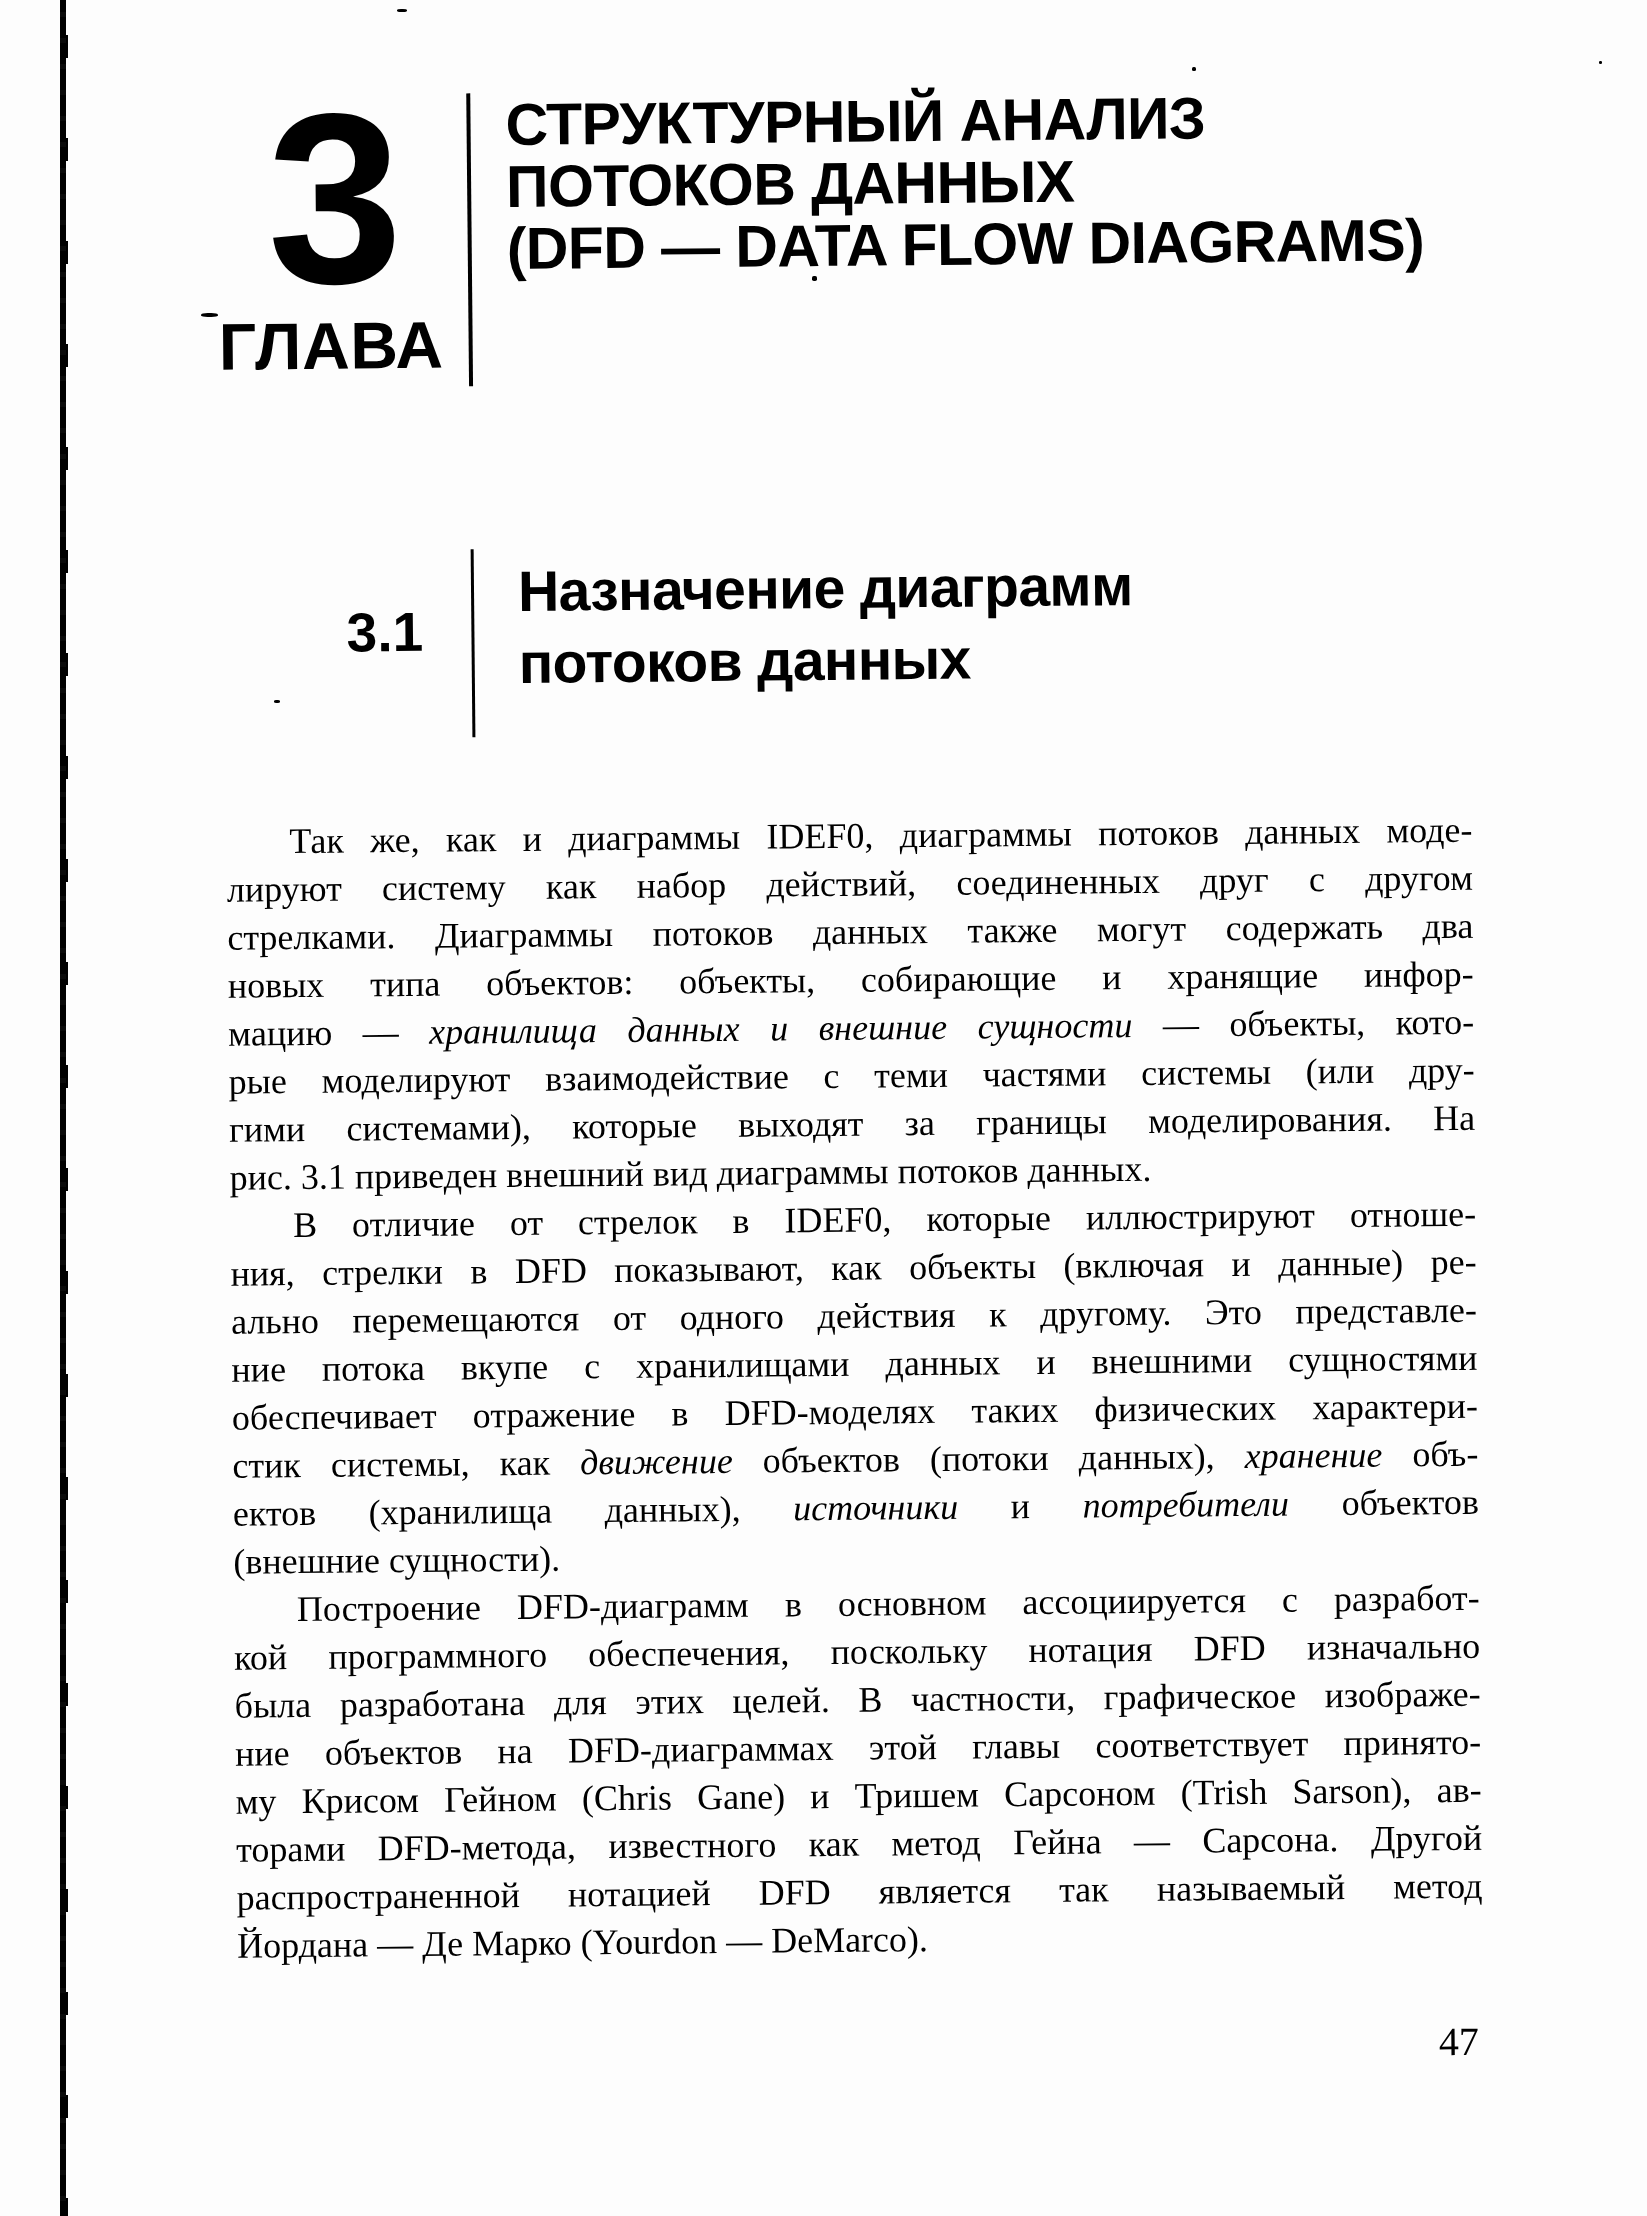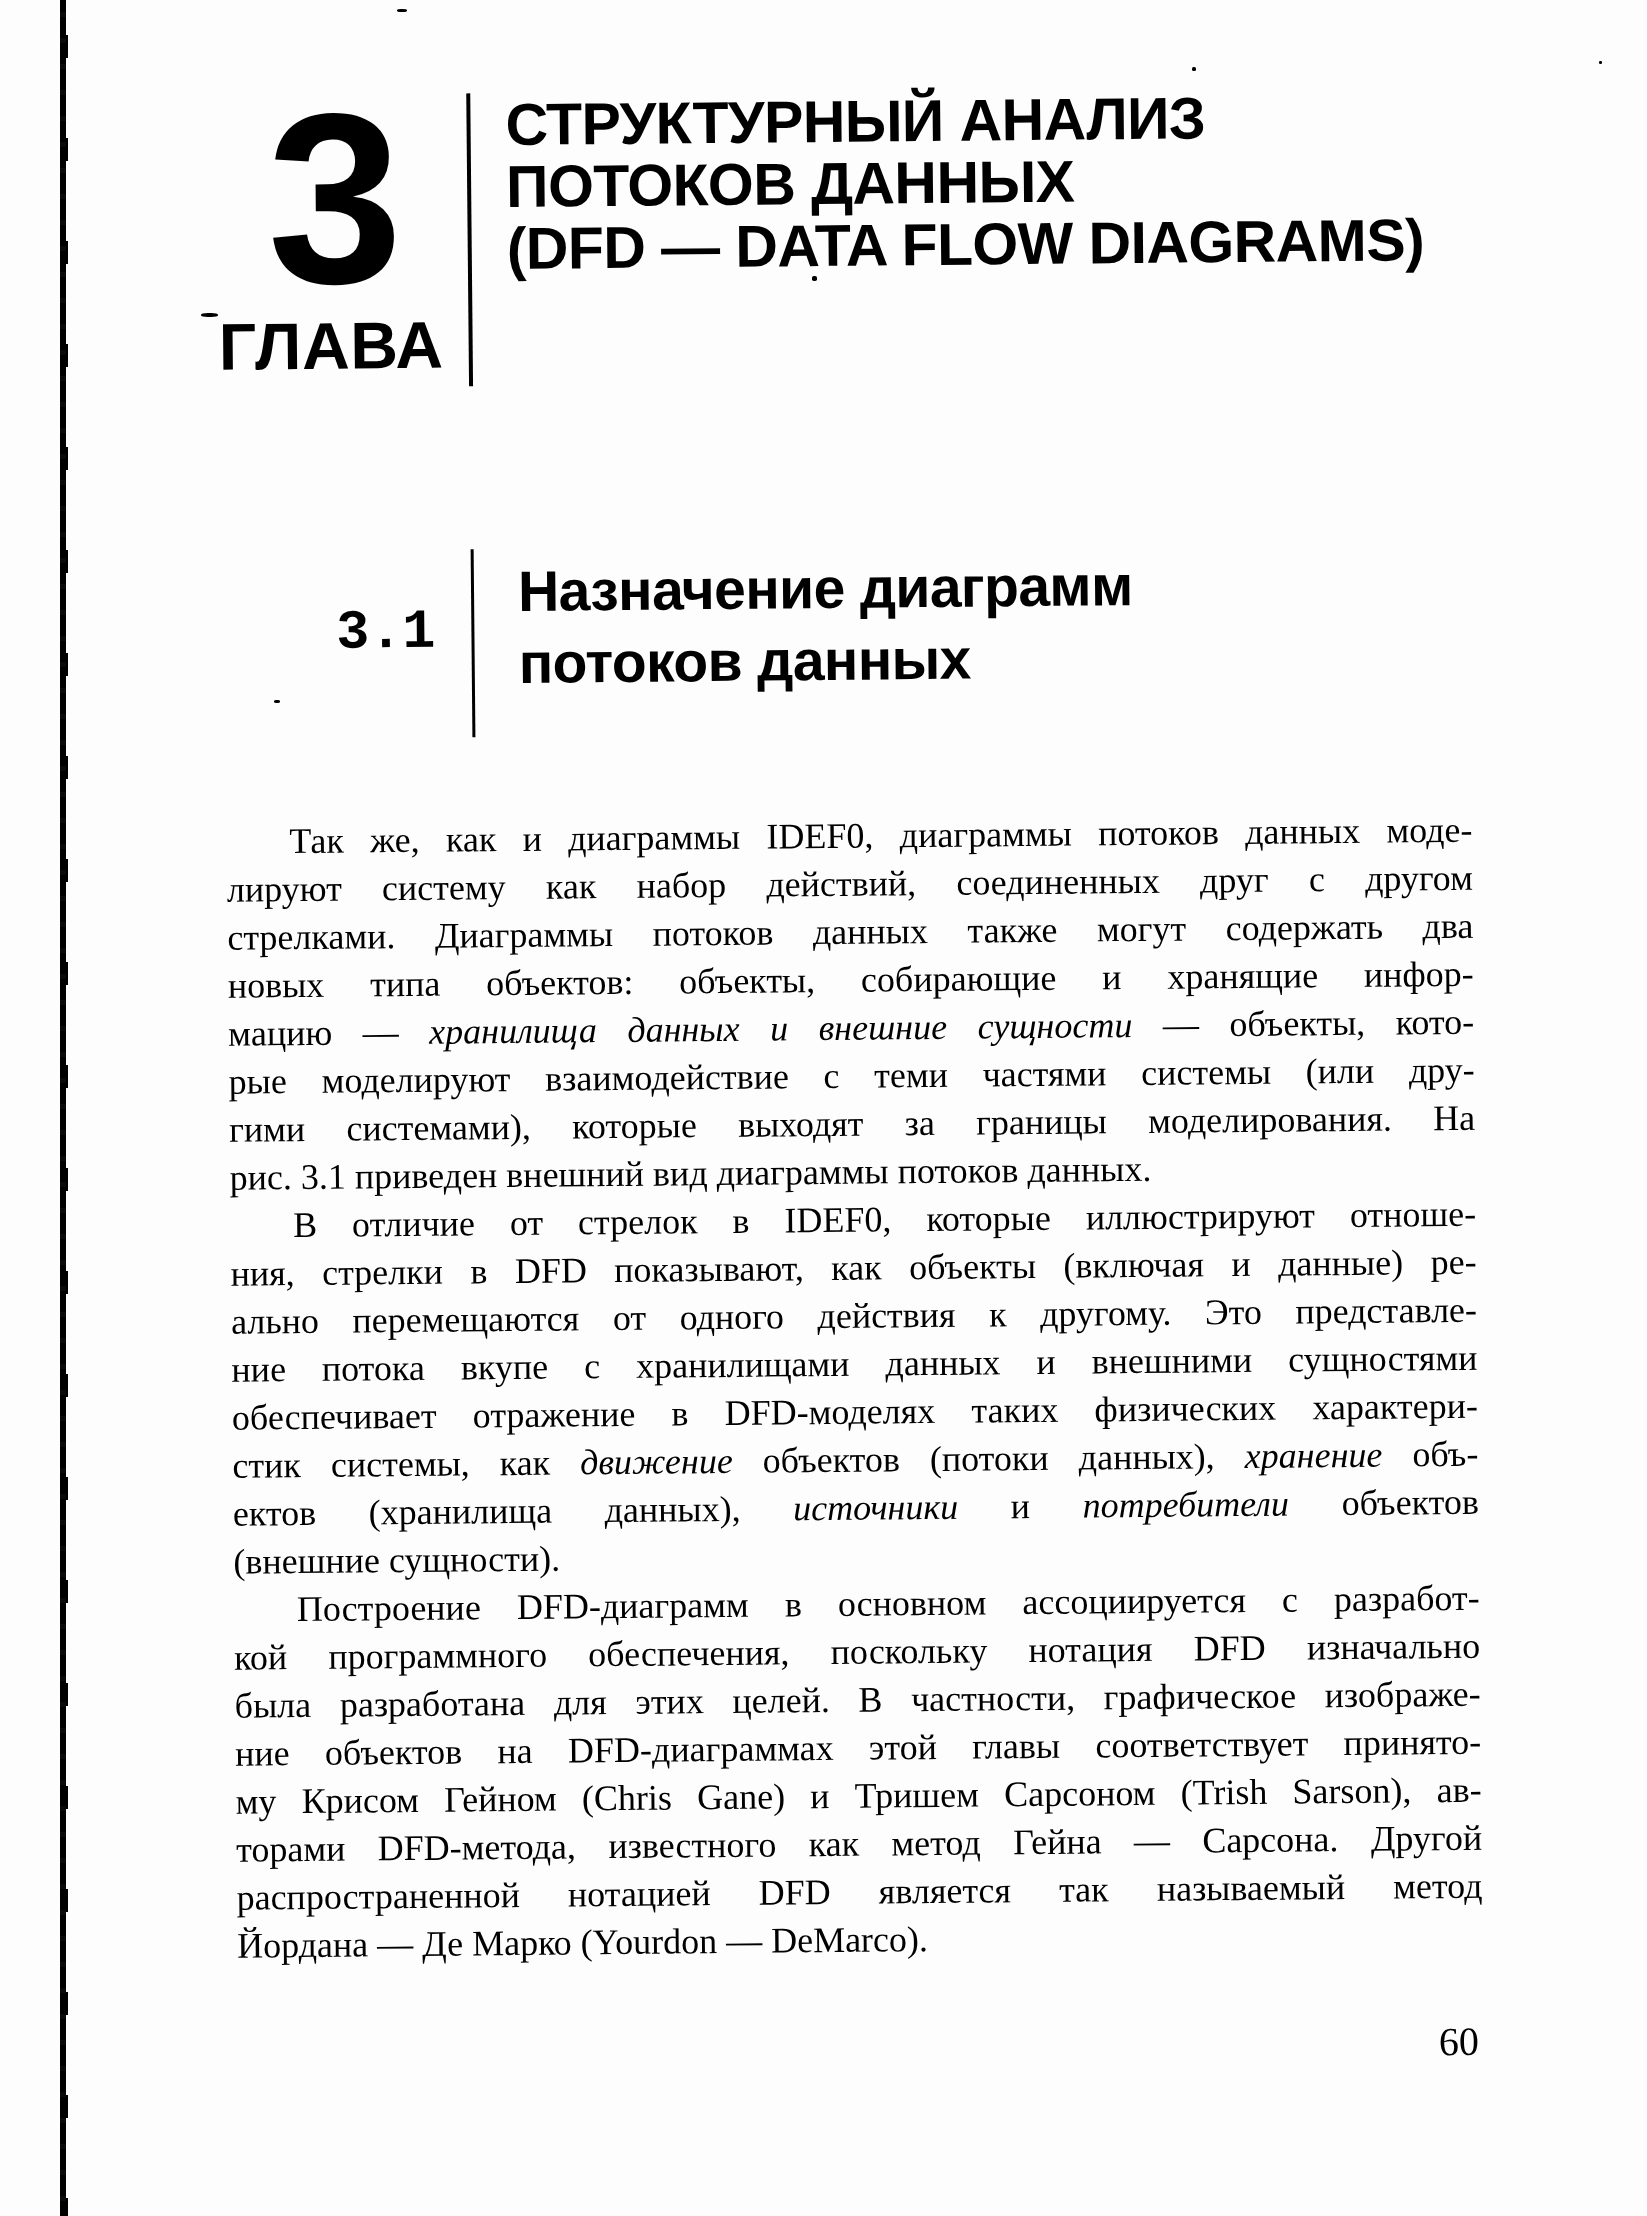--- a/index.html
+++ b/index.html
@@ -54,21 +54,21 @@
     position: absolute; left: 515px; top: 91px;
     font-family: "Liberation Sans", sans-serif;
     font-weight: bold; font-size: 59px; line-height: 62px; letter-spacing: -0.6px;
     white-space: nowrap;
   }
 
   
   .section-number {
     position: absolute; left: 341px; top: 601px; width: 97px;
     text-align: center;
-    font-family: Liberation Mono, monospace;
+    font-family: Liberation Sans, sans-serif;
     font-weight: bold; font-size: 55px; line-height: 1;
   }
   .section-divider {
     position: absolute; left: 476px; top: 546px; width: 3.2px; height: 188px;
     background: #000;
   }
   .section-title {
     position: absolute; left: 523px; top: 552px;
     font-family: "Liberation Sans", sans-serif;
     font-weight: bold; font-size: 57px; line-height: 72px; letter-spacing: -0.6px;
@@ -145,21 +145,21 @@
           <div class="line"><span class="rm">кой программного обеспечения, поскольку нотация DFD изначально</span></div>
           <div class="line"><span class="rm">была разработана для этих целей. В частности, графическое изображе-</span></div>
           <div class="line"><span class="rm">ние объектов на DFD-диаграммах этой главы соответствует принято-</span></div>
           <div class="line"><span class="rm">му Крисом Гейном (Chris Gane) и Тришем Сарсоном (Trish Sarson), ав-</span></div>
           <div class="line"><span class="rm">торами DFD-метода, известного как метод Гейна — Сарсона. Другой</span></div>
           <div class="line"><span class="rm">распространенной нотацией DFD является так называемый метод</span></div>
           <div class="line lastline"><span class="rm">Йордана — Де Марко (Yourdon — DeMarco).</span></div>
         </div>
       </div>
 
-    <div class="page-number">60</div>
+    <div class="page-number">47</div>
 
   </div>
 
   <div class="scan-bar"></div>
 
   <div class="speck" style="left:201px; top:313px; width:16.7px; height:3.9px;"></div>
   <div class="speck" style="left:274px; top:700px; width:5.8px; height:3.2px;"></div>
   <div class="speck" style="left:812px; top:276px; width:4.5px; height:4.5px;"></div>
   <div class="speck" style="left:1192px; top:67px; width:3.9px; height:3.9px;"></div>
   <div class="speck" style="left:1599px; top:61px; width:3.2px; height:3.2px;"></div>

